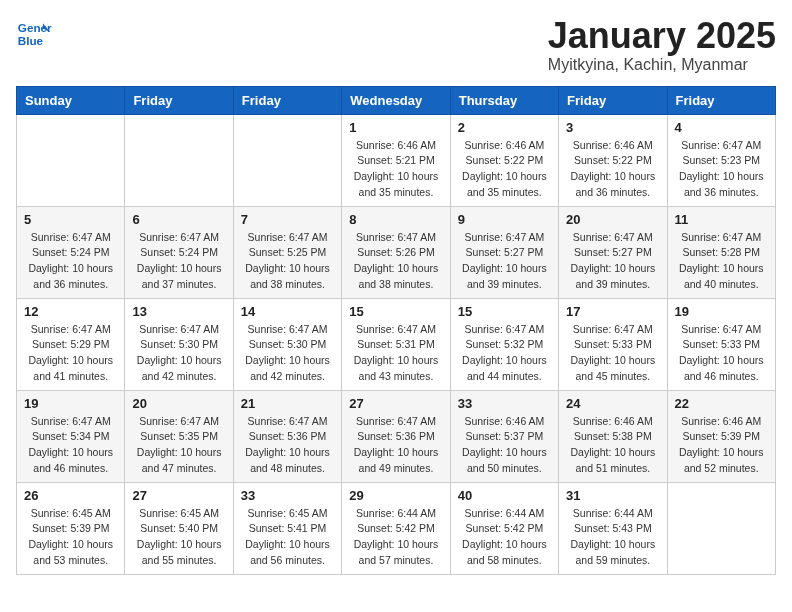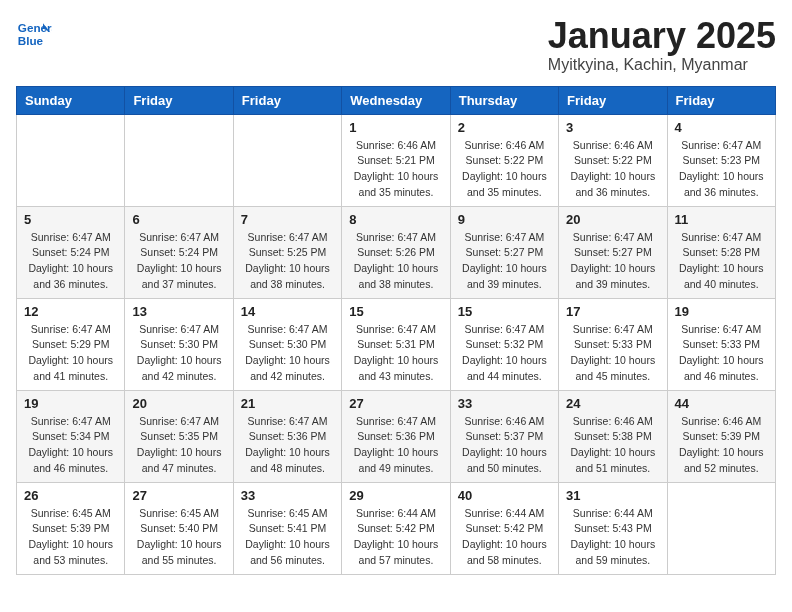--- a/index.html
+++ b/index.html
@@ -211,21 +211,21 @@
         </td>
         <td>
           <span class="day-num">33</span>
           <div class="day-info">Sunrise: 6:46 AM<br>Sunset: 5:37 PM<br>Daylight: 10 hours and 50 minutes.</div>
         </td>
         <td>
           <span class="day-num">24</span>
           <div class="day-info">Sunrise: 6:46 AM<br>Sunset: 5:38 PM<br>Daylight: 10 hours and 51 minutes.</div>
         </td>
         <td>
-          <span class="day-num">44</span>
+          <span class="day-num">22</span>
           <div class="day-info">Sunrise: 6:46 AM<br>Sunset: 5:39 PM<br>Daylight: 10 hours and 52 minutes.</div>
         </td>
       </tr>
       <tr>
         <td>
           <span class="day-num">26</span>
           <div class="day-info">Sunrise: 6:45 AM<br>Sunset: 5:39 PM<br>Daylight: 10 hours and 53 minutes.</div>
         </td>
         <td>
           <span class="day-num">27</span>

